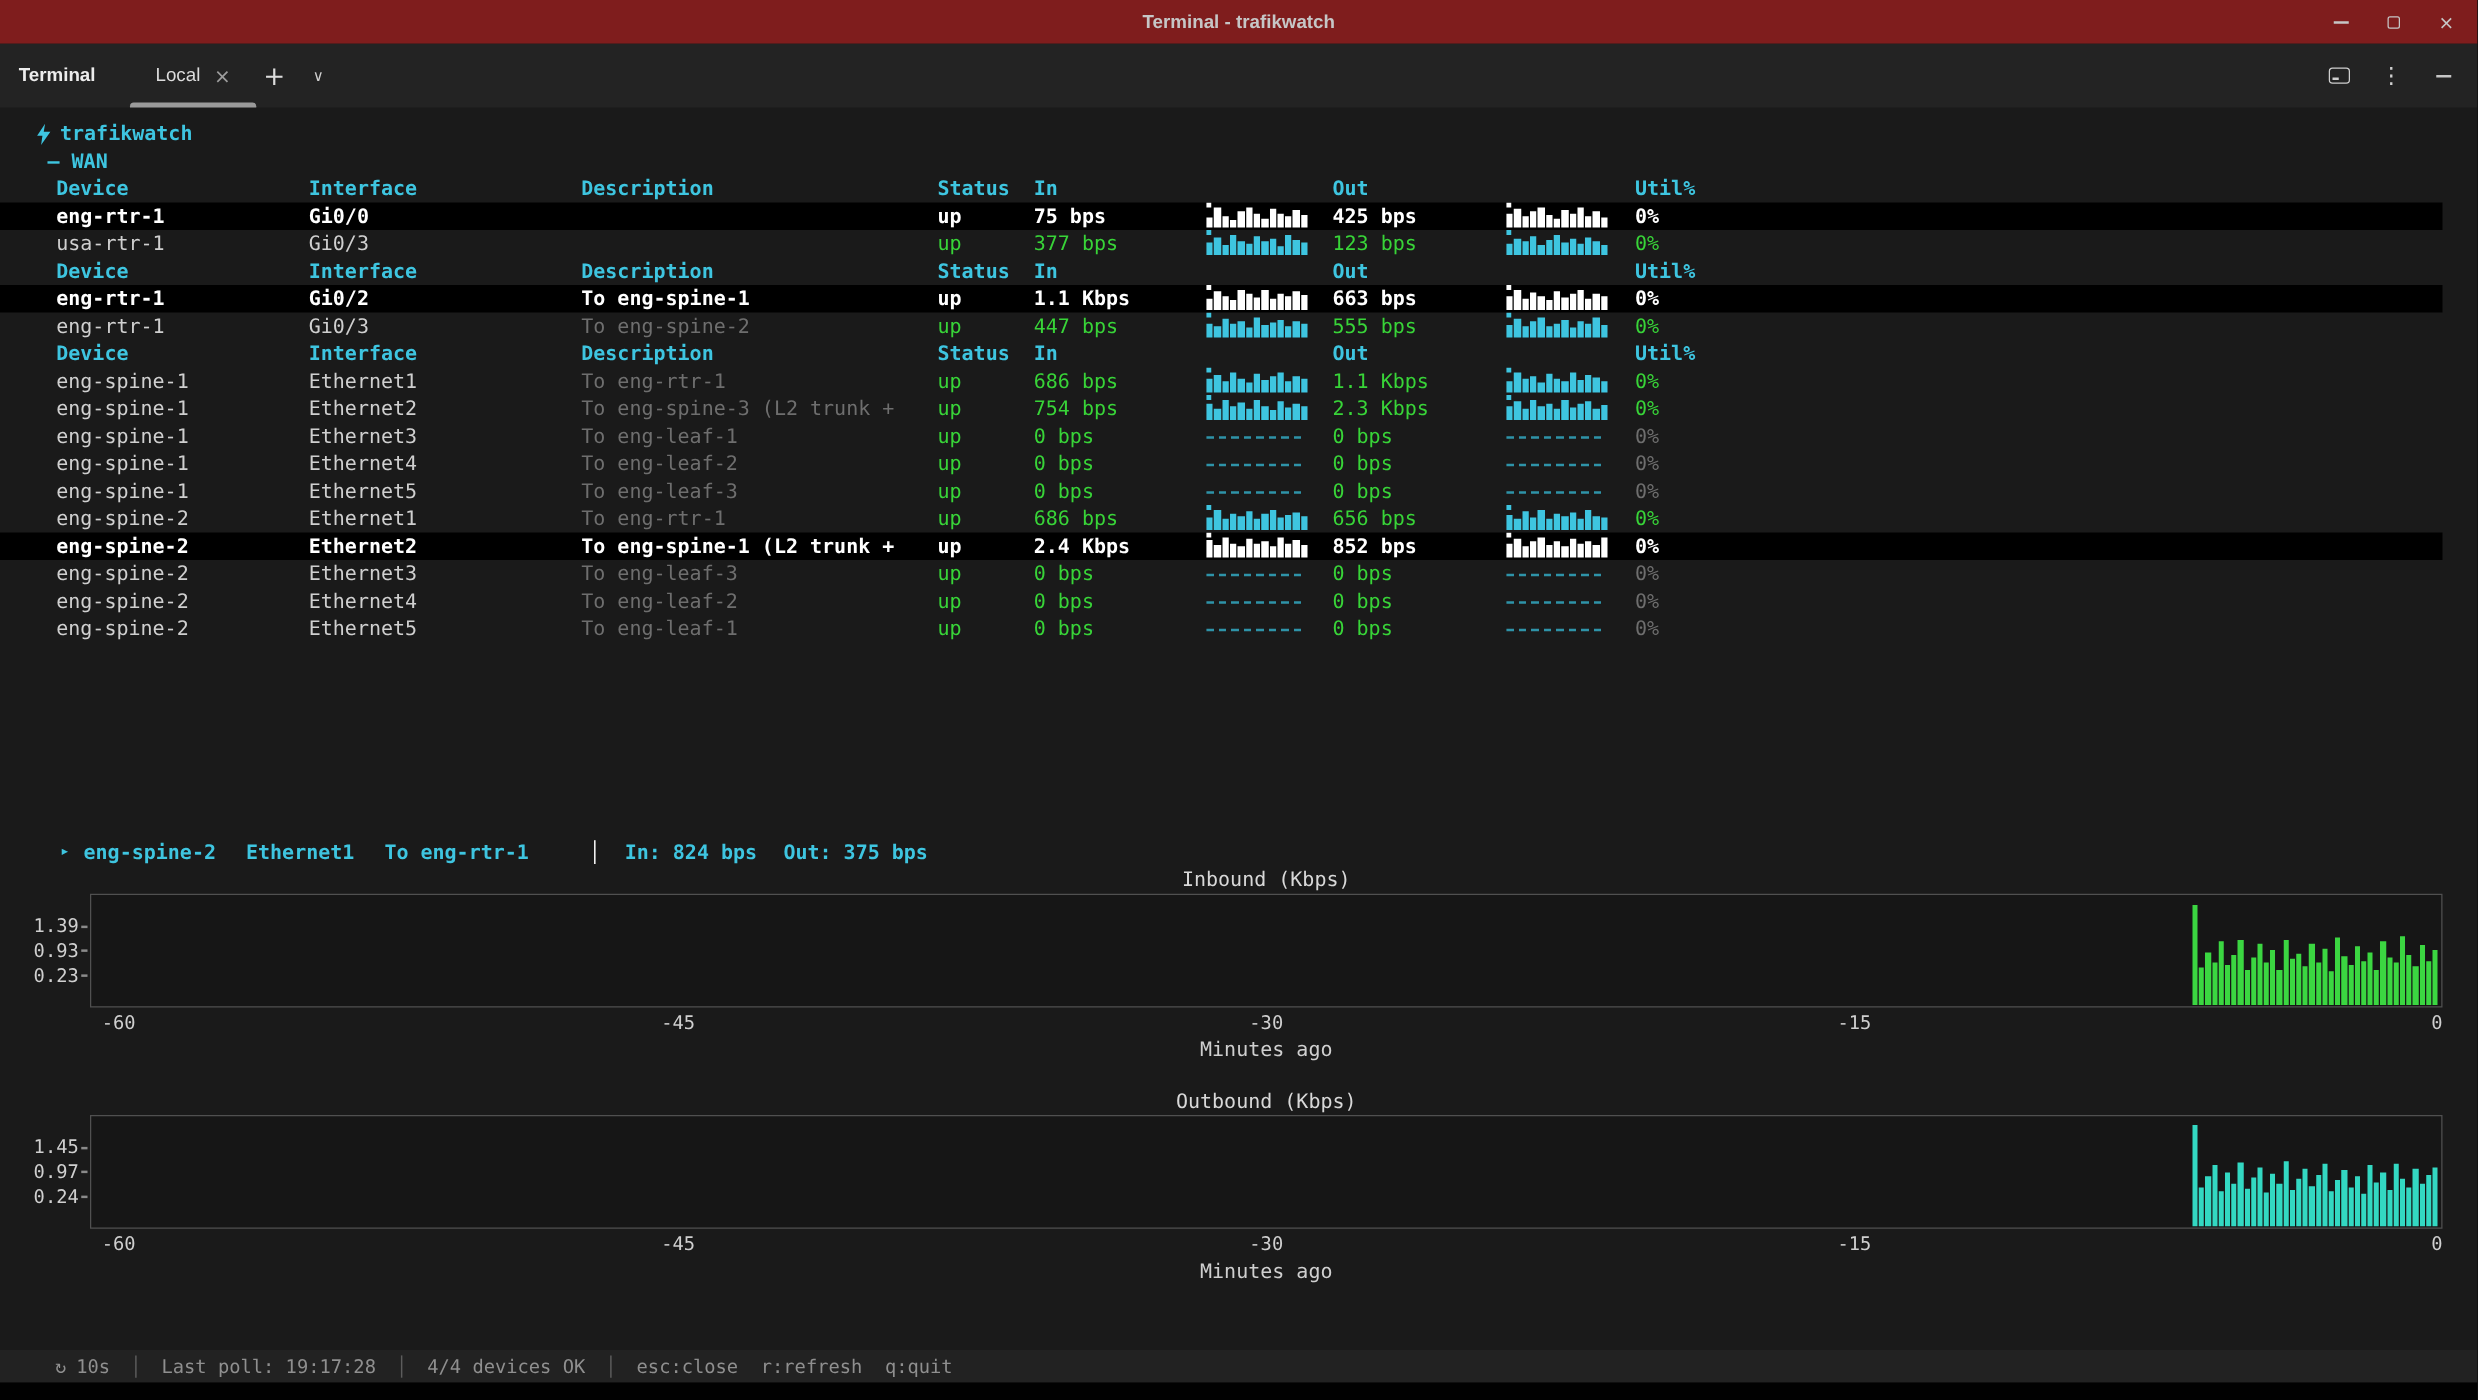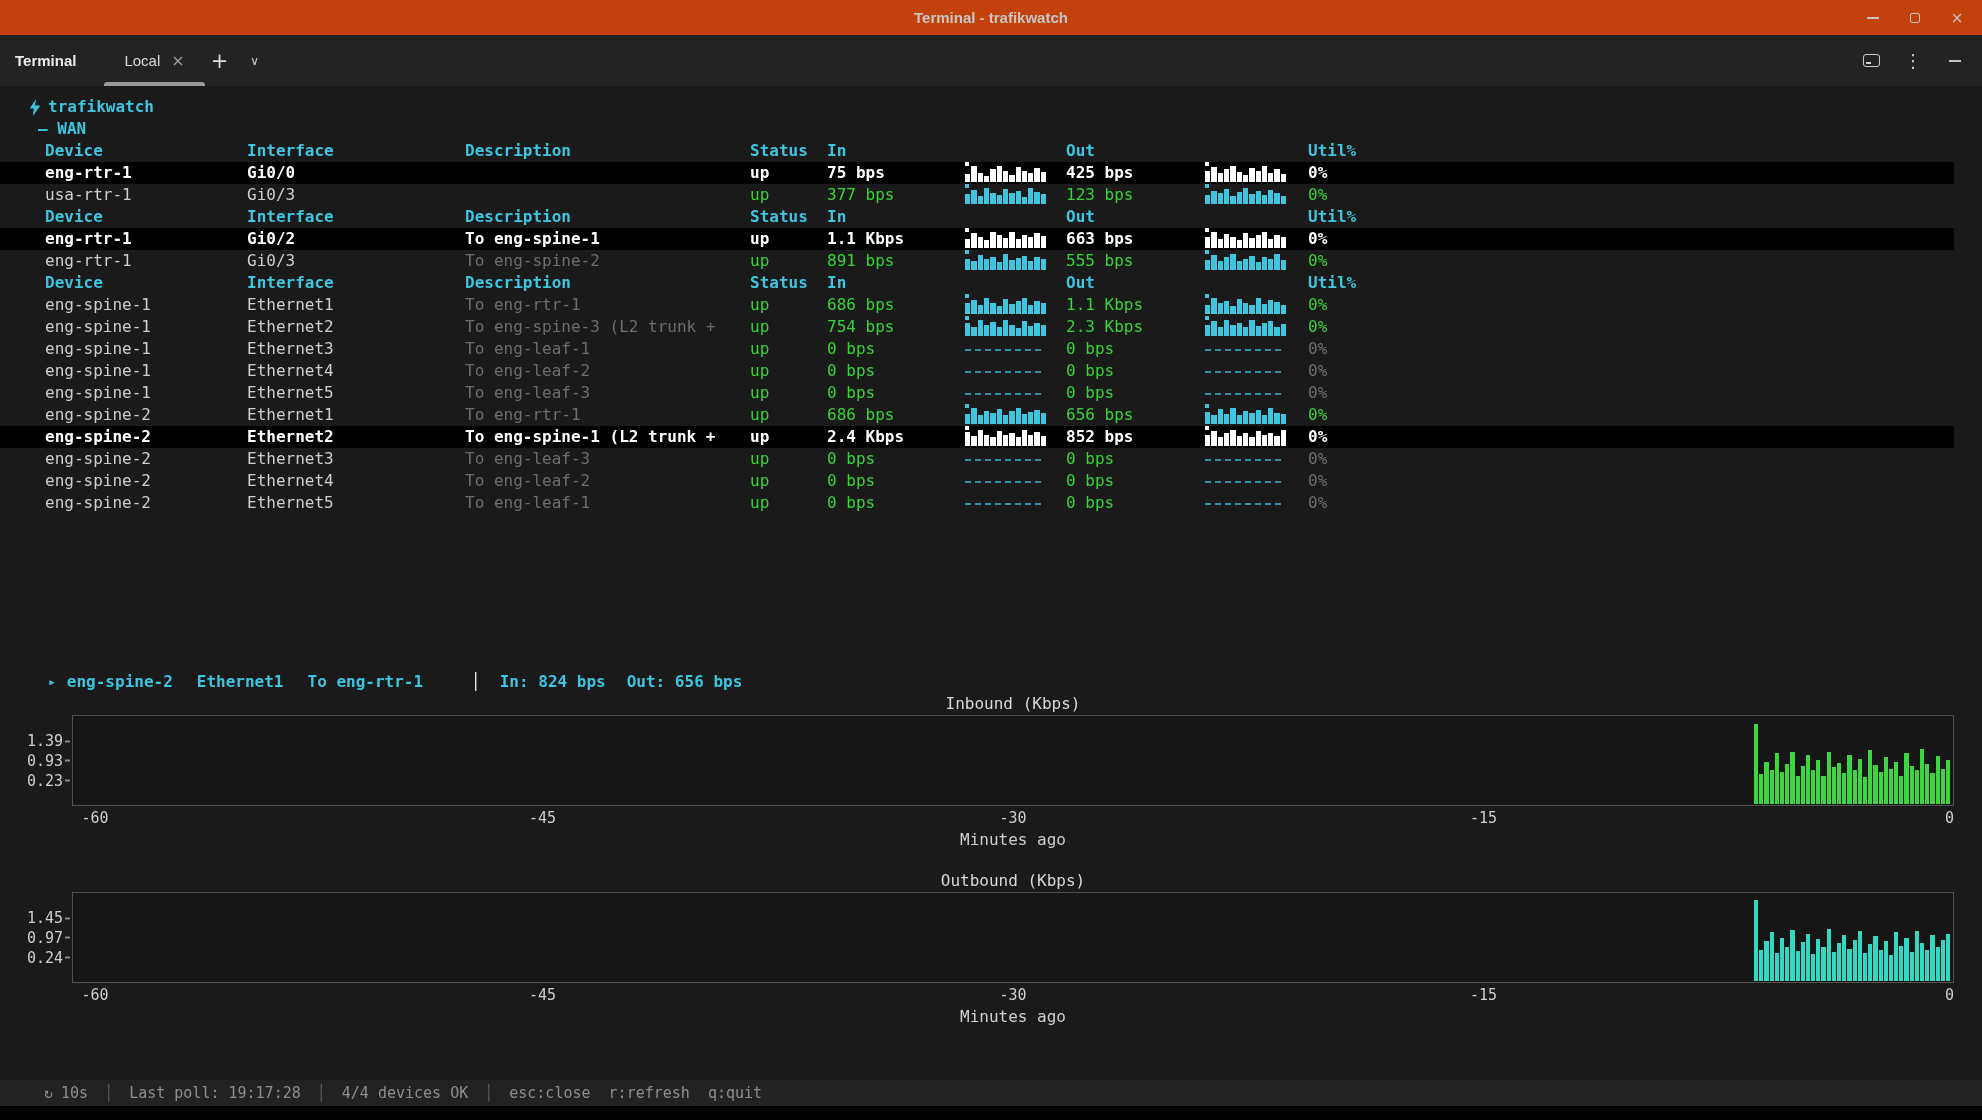--- a/index.html
+++ b/index.html
@@ -2,21 +2,21 @@
 <html><head>
 <meta charset="utf-8">
 <style>
   * { box-sizing: border-box; margin: 0; padding: 0; }
   html, body { width: 1982px; height: 1120px; background: #000; overflow: hidden; }
   body { font-family: "DejaVu Sans Mono", "DejaVu Sans", monospace; }
 
   .window { width: 1982px; height: 1120px; display: flex; flex-direction: column; background: #1a1a1a; }
 
   
-  .titlebar { height: 35px; background: #c2410c; position: relative; display: flex; align-items: center; justify-content: center; flex: 0 0 auto; }
+  .titlebar { height: 35px; background: #7f1d1d; position: relative; display: flex; align-items: center; justify-content: center; flex: 0 0 auto; }
   .titlebar .title { font-family: "Liberation Sans", sans-serif; font-size: 15px; font-weight: 700; color: #c6c6c6; }
   .win-controls { position: absolute; right: 16px; top: 0; height: 100%; display: flex; align-items: center; gap: 24px; color: #c6c6c6; font-family: "DejaVu Sans", sans-serif; }
   .wbtn { width: 18px; height: 18px; display: flex; align-items: center; justify-content: center; font-size: 15px; }
   .dash { width: 12px; height: 2px; background: #c6c6c6; display: inline-block; }
   .restore-box { display: inline-block; width: 10px; height: 10px; border: 1.5px solid #c6c6c6; border-radius: 2px; }
 
   
   .tabbar { height: 51px; background: #232323; display: flex; align-items: center; position: relative; flex: 0 0 auto; font-family: "Liberation Sans", sans-serif; }
   .menu-label { color: #ececec; font-size: 15px; font-weight: 600; margin-left: 15px; }
   .tab { position: relative; margin-left: 46px; display: flex; align-items: center; gap: 11px; color: #dcdcdc; font-size: 15px; padding: 6px 2px; }
@@ -180,21 +180,21 @@
           <span class="c c-sparkcell"><div class="spark"><div class="dot"></div><div class="bar" style="height: 9.3px;"></div><div class="bar" style="height: 14.9px;"></div><div class="bar" style="height: 11.4px;"></div><div class="bar" style="height: 7.9px;"></div><div class="bar" style="height: 15.6px;"></div><div class="bar" style="height: 12.8px;"></div><div class="bar" style="height: 10px;"></div><div class="bar" style="height: 16.3px;"></div><div class="bar" style="height: 8.6px;"></div><div class="bar" style="height: 13.5px;"></div><div class="bar" style="height: 10.7px;"></div><div class="bar" style="height: 14.9px;"></div><div class="bar" style="height: 12.1px;"></div></div></span>
           <span class="c c-out">663 bps</span>
           <span class="c c-sparkcell"><div class="spark"><div class="dot"></div><div class="bar" style="height: 10.7px;"></div><div class="bar" style="height: 15.6px;"></div><div class="bar" style="height: 8.6px;"></div><div class="bar" style="height: 14.2px;"></div><div class="bar" style="height: 11.4px;"></div><div class="bar" style="height: 7.9px;"></div><div class="bar" style="height: 14.9px;"></div><div class="bar" style="height: 10px;"></div><div class="bar" style="height: 13.5px;"></div><div class="bar" style="height: 16.3px;"></div><div class="bar" style="height: 9.3px;"></div><div class="bar" style="height: 12.8px;"></div><div class="bar" style="height: 11.4px;"></div></div></span>
           <span class="c c-util">0%</span>
         </div>
         <div class="trow">
           <span class="c c-dev">eng-rtr-1</span>
           <span class="c c-if">Gi0/3</span>
           <span class="c c-desc">To eng-spine-2</span>
           <span class="c c-status">up</span>
-          <span class="c c-in">891 bps</span>
+          <span class="c c-in">447 bps</span>
           <span class="c c-sparkcell"><div class="spark"><div class="dot"></div><div class="bar" style="height: 11.4px;"></div><div class="bar" style="height: 8.6px;"></div><div class="bar" style="height: 14.9px;"></div><div class="bar" style="height: 10.7px;"></div><div class="bar" style="height: 13.5px;"></div><div class="bar" style="height: 7.9px;"></div><div class="bar" style="height: 15.6px;"></div><div class="bar" style="height: 10px;"></div><div class="bar" style="height: 12.1px;"></div><div class="bar" style="height: 14.2px;"></div><div class="bar" style="height: 9.3px;"></div><div class="bar" style="height: 12.8px;"></div><div class="bar" style="height: 10.7px;"></div></div></span>
           <span class="c c-out">555 bps</span>
           <span class="c c-sparkcell"><div class="spark"><div class="dot"></div><div class="bar" style="height: 10px;"></div><div class="bar" style="height: 14.9px;"></div><div class="bar" style="height: 9.3px;"></div><div class="bar" style="height: 12.8px;"></div><div class="bar" style="height: 15.6px;"></div><div class="bar" style="height: 8.6px;"></div><div class="bar" style="height: 11.4px;"></div><div class="bar" style="height: 14.2px;"></div><div class="bar" style="height: 7.9px;"></div><div class="bar" style="height: 13.5px;"></div><div class="bar" style="height: 10.7px;"></div><div class="bar" style="height: 15.6px;"></div><div class="bar" style="height: 10px;"></div></div></span>
           <span class="c c-util">0%</span>
         </div>
         <div class="trow thead">
           <span class="c">Device</span>
           <span class="c">Interface</span>
           <span class="c">Description</span>
           <span class="c">Status</span>
@@ -316,21 +316,21 @@
         </div>
       </div>
 
     <div class="detail-line">
       <span class="d-arrow">▸</span>
       <span class="d-dev">eng-spine-2</span>
       <span class="d-if">Ethernet1</span>
       <span class="d-desc">To eng-rtr-1</span>
       <span class="d-sep">│</span>
       <span class="d-in">In: 824 bps</span>
-      <span class="d-out">Out: 656 bps</span>
+      <span class="d-out">Out: 375 bps</span>
     </div>
 
     <div class="chart-block">
       <div class="chart-title">Inbound (Kbps)</div>
       <div class="plot">
           <span class="ylab" style="top: 28.5%;">1.39</span>
           <span class="ylab" style="top: 50.5%;">0.93</span>
           <span class="ylab" style="top: 72.5%;">0.23</span>
           <div class="bars">
             <div class="cbar" style="height: 93%; background: rgb(59, 214, 65);"></div>

